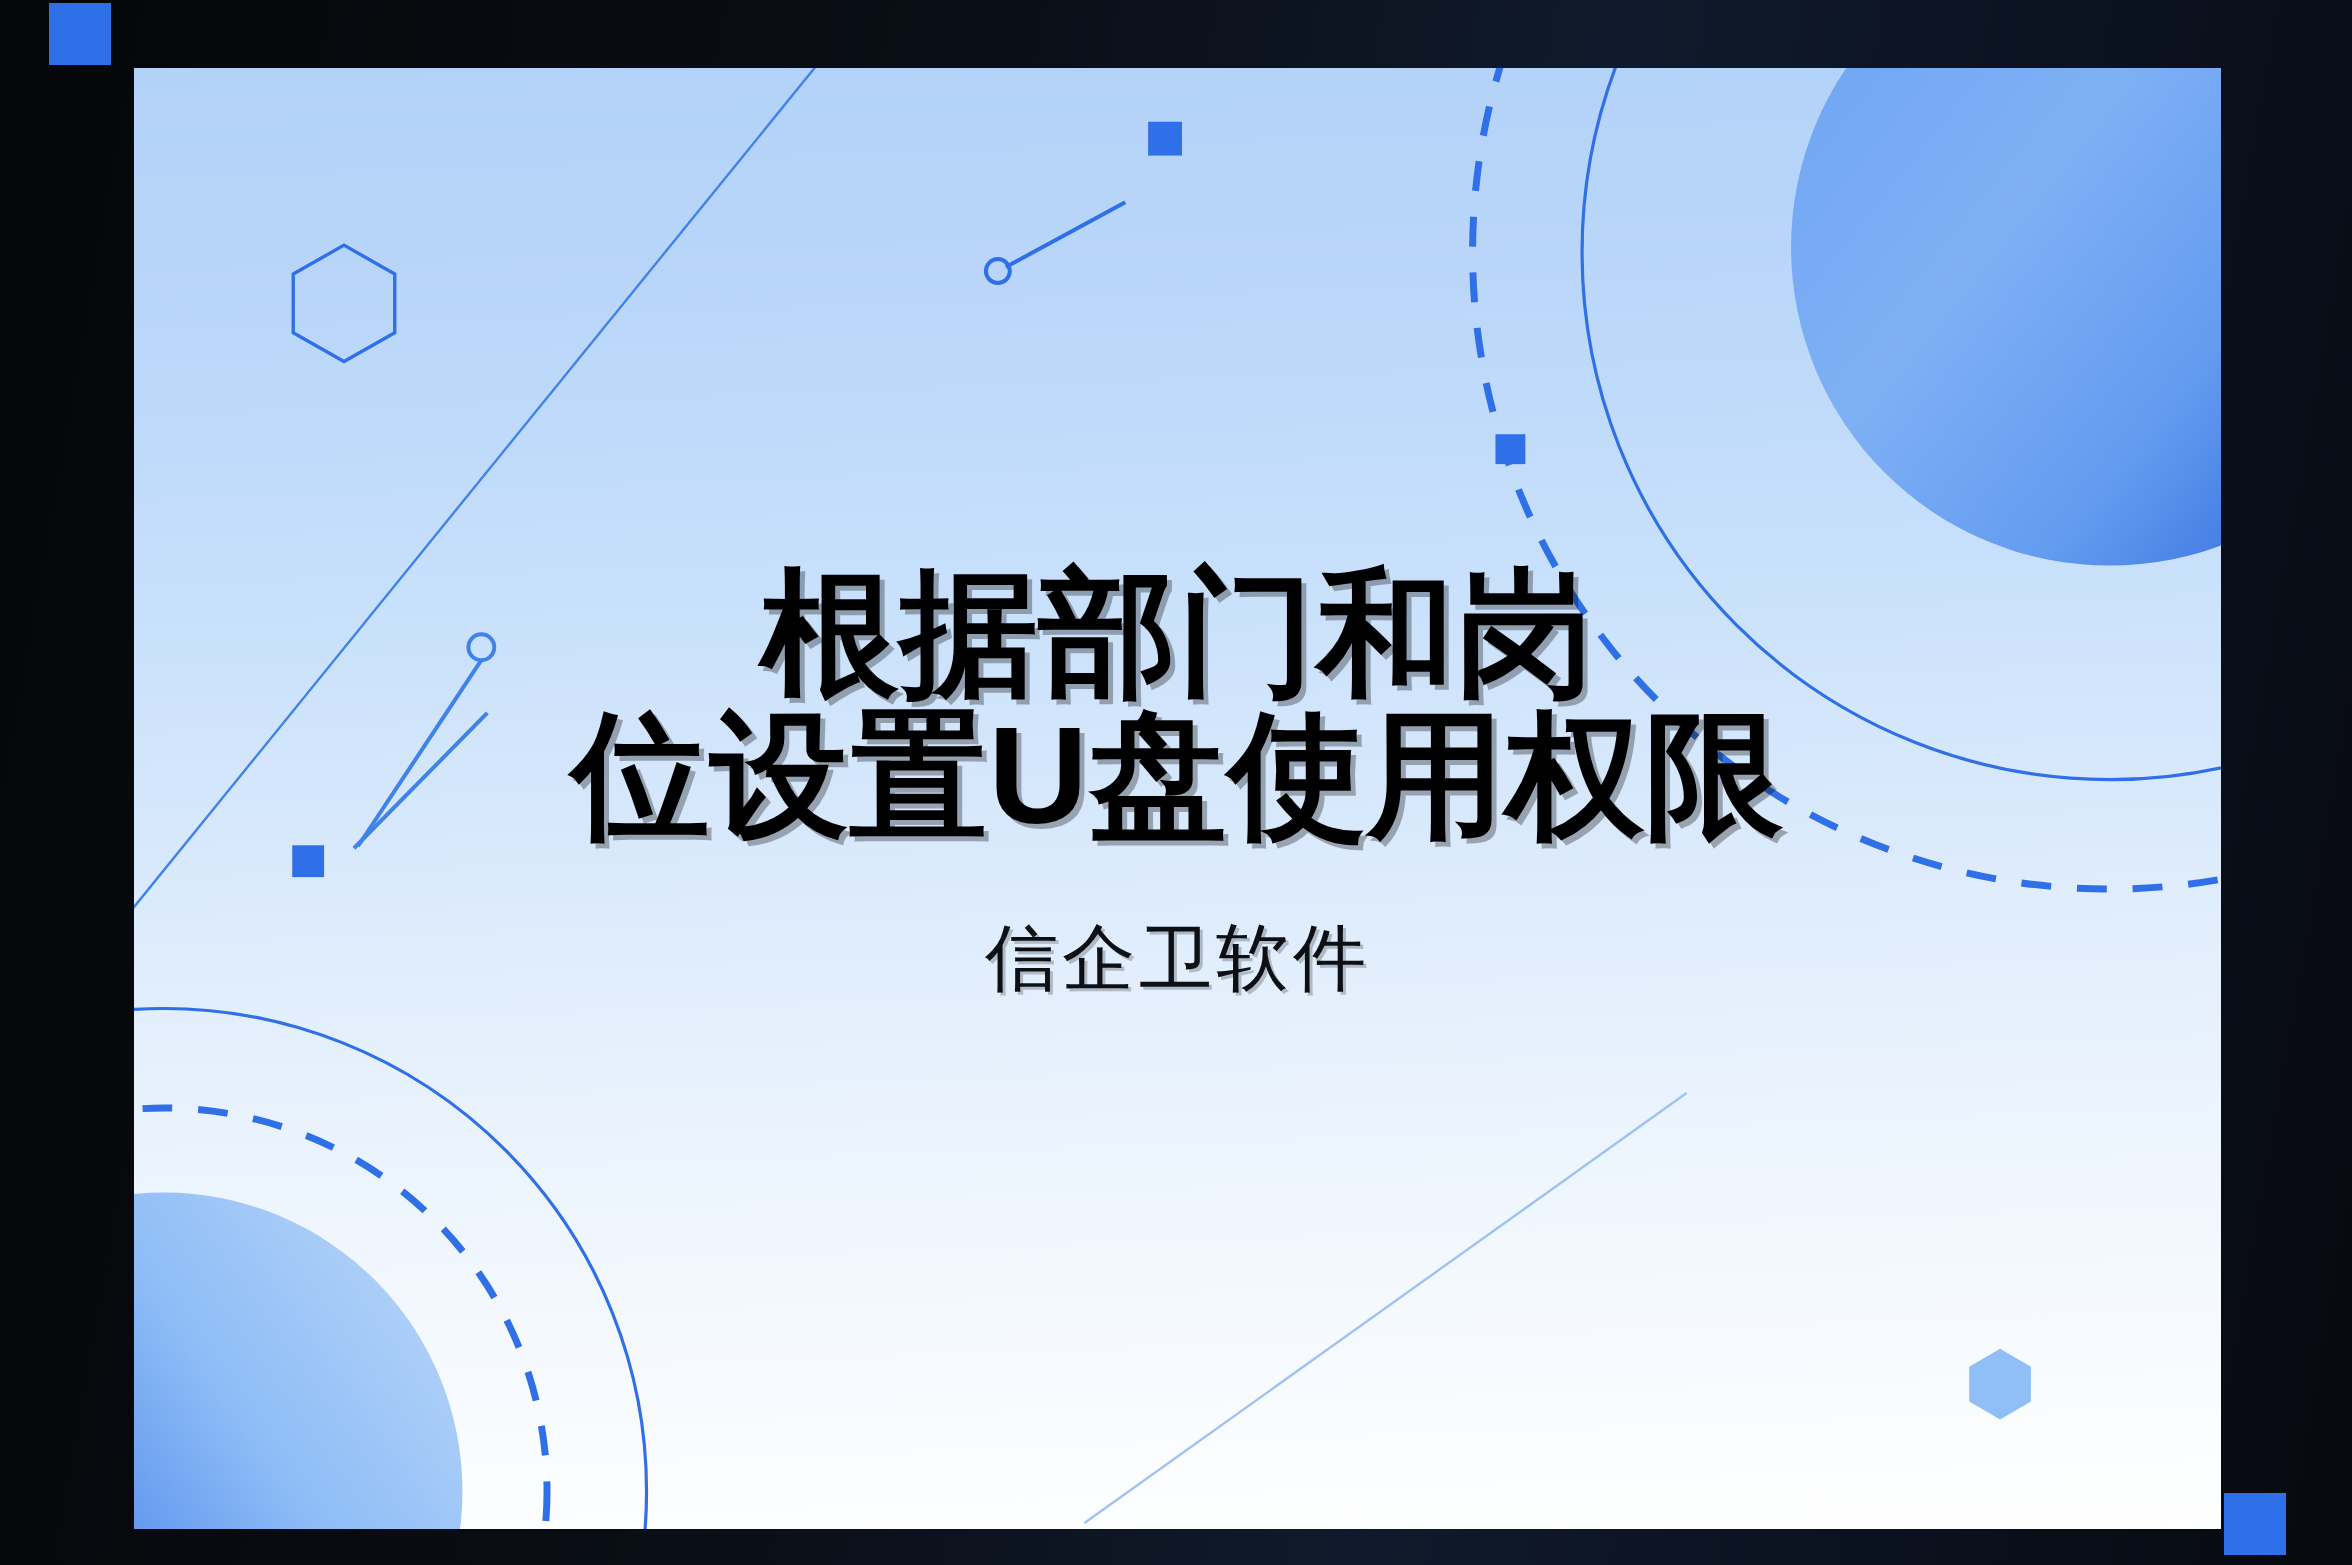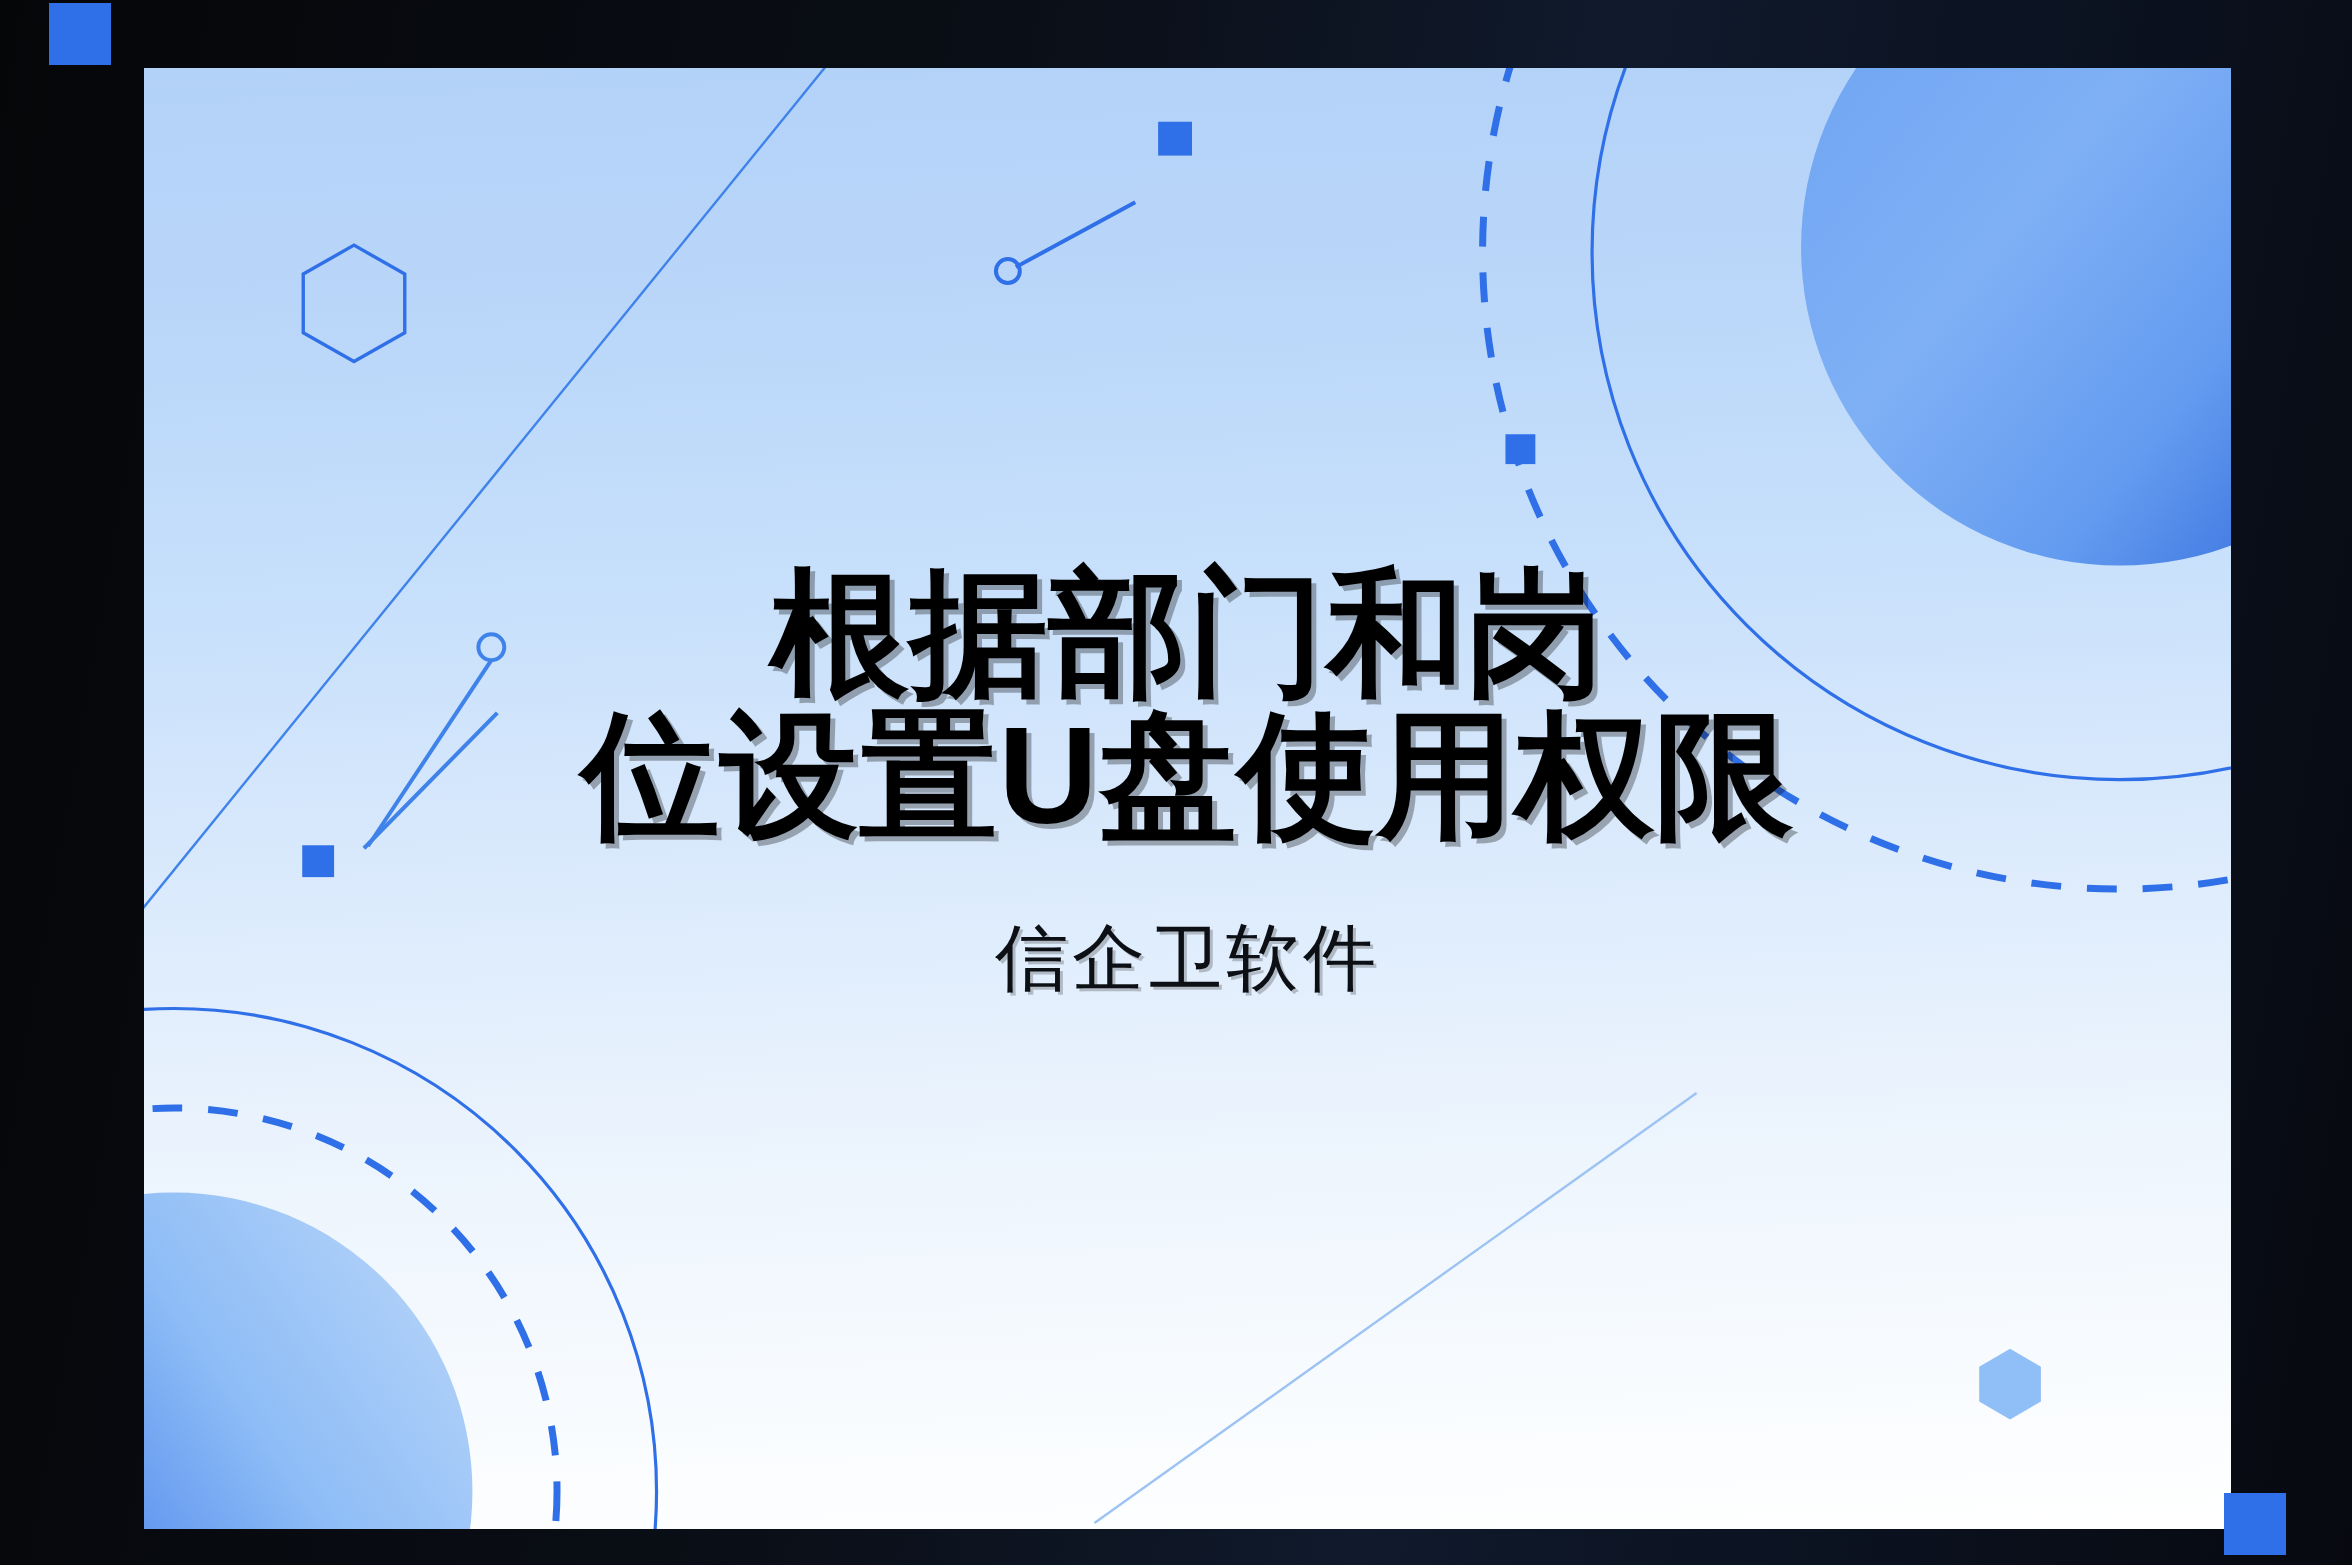--- a/index.html
+++ b/index.html
@@ -19,21 +19,21 @@
     position: relative;
     width: 2352px;
     height: 1565px;
     background: linear-gradient(100deg, #050608 0%, #0a0e16 38%, #101a2c 62%, #0b1220 80%, #07090f 100%);
     overflow: hidden;
   }
 
   
   .slide {
     position: absolute;
-    left: 144px;
+    left: 134px;
     top: 68px;
     width: 2087px;
     height: 1461px;
     overflow: hidden;
     background: linear-gradient(178deg,
         #b3d2f8 0%,
         #b9d6f9 16%,
         #c6dffb 34%,
         #d9e9fc 52%,
         #eaf3fd 70%,

